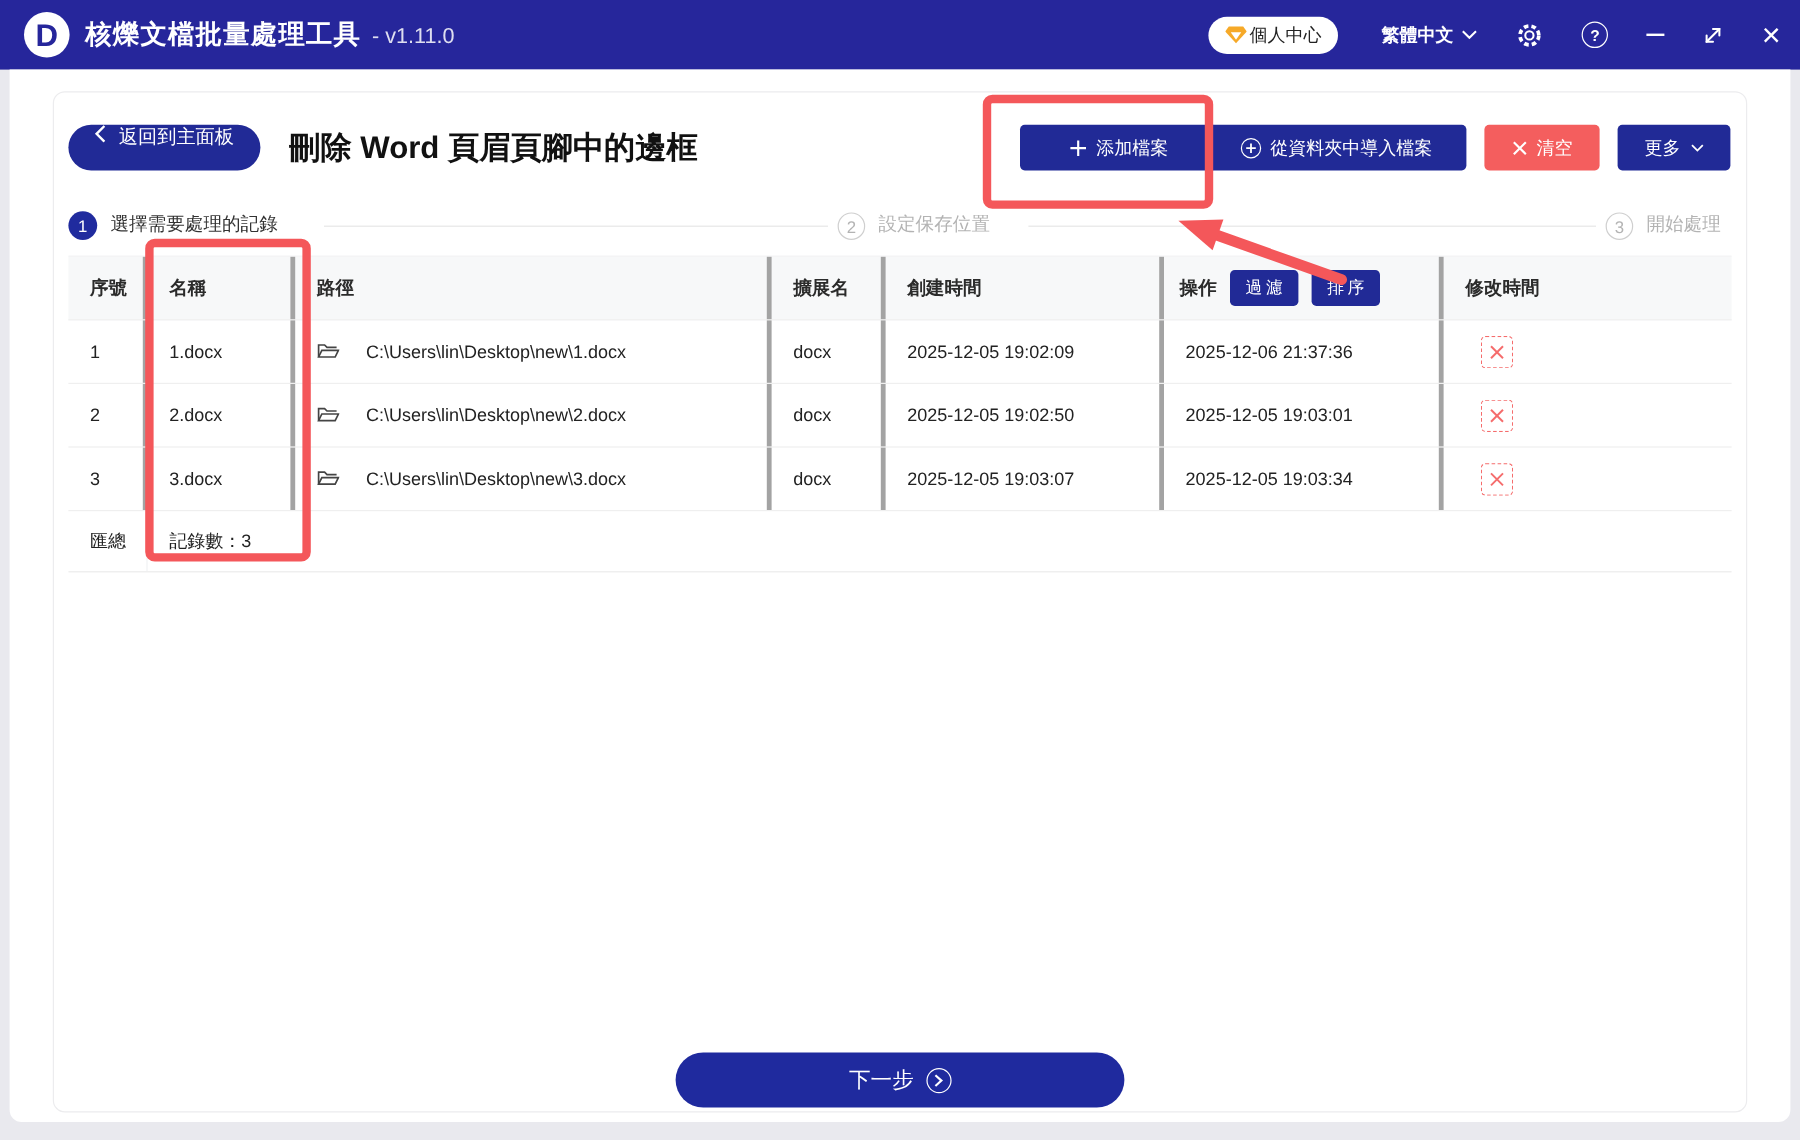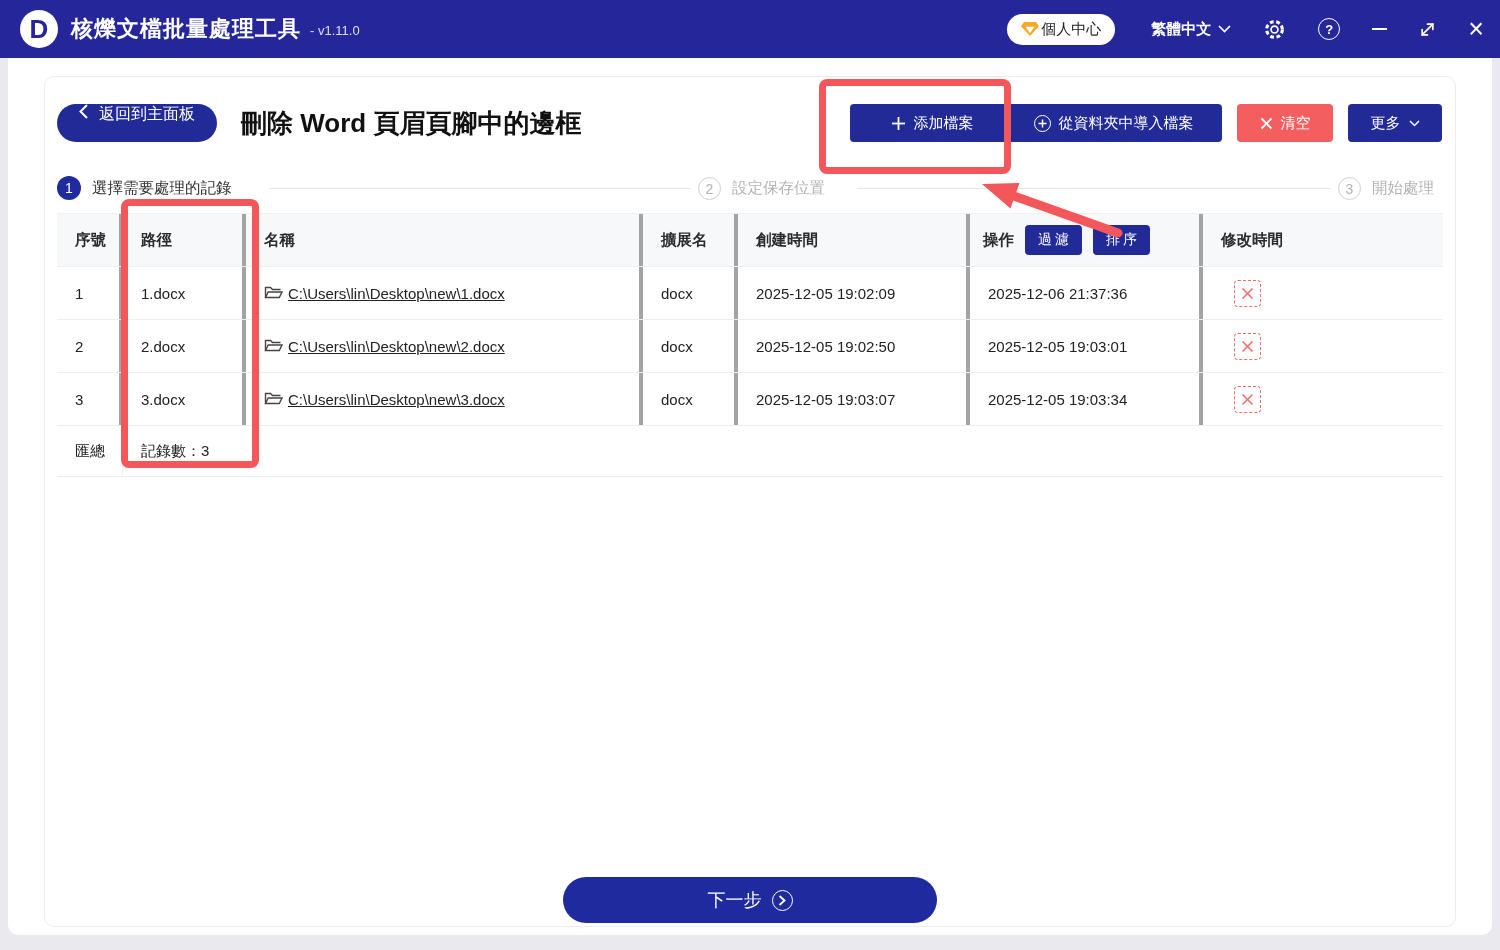--- a/index.html
+++ b/index.html
@@ -14,21 +14,21 @@
   .titlebar {
     position:absolute; left:0; top:0; width:1500px; height:58px;
     background:#26269b; display:flex; align-items:center;
   }
   .logo {
     width:38px; height:38px; border-radius:50%; background:#fff;
     color:#26269b; font-weight:bold; font-size:26px;
     display:flex; align-items:center; justify-content:center; margin-left:20px;
   }
   .app-title { color:#fff; font-size:22px; font-weight:bold; margin-left:13px; letter-spacing:1px; }
-  .app-version { color:rgba(255,255,255,.85); font-size:13px; margin-left:9px; margin-top:2px; }
+  .app-version { color:rgba(255,255,255,.85); font-size:18px; margin-left:9px; margin-top:2px; }
   .tb-right { position:absolute; right:16px; top:0; height:58px; display:flex; align-items:center; }
   .user-pill {
     background:#fff; height:31px; border-radius:16px; padding:0 14px;
     display:flex; align-items:center; gap:2px; color:#222; font-size:15px; cursor:pointer;
   }
   .lang { display:flex; align-items:center; gap:7px; color:#fff; font-size:15px; font-weight:bold; margin-left:36px; cursor:pointer; }
   .tb-icon { margin-left:32px; display:flex; align-items:center; justify-content:center; cursor:pointer; }
   .help-circle {
     width:22px; height:22px; border:1.6px solid #fff; border-radius:50%;
     color:#fff; font-size:13px; font-weight:bold; display:flex; align-items:center; justify-content:center;
@@ -67,21 +67,21 @@
   .lbl-active { color:#333; }
   .lbl-idle { color:#b3b3b3; }
   .step-line { position:absolute; height:1px; background:#e6e6e6; top:188px; }
   
   .table { position:absolute; left:57px; top:213px; width:1386px; border-top:1px solid #f1f1f2; }
   .tr { display:grid; grid-template-columns:66px 123px 397px 95px 232px 233px 240px; border-bottom:1px solid #efefef; }
   .thead { background:#f7f8f9; }
   .cell { padding-left:18px; display:flex; align-items:center; font-size:15px; color:#222; border-right:4px solid #a3a3a3; min-height:52px; }
   .cell:last-child { border-right:none; }
   .thead .cell { font-weight:bold; font-size:15.5px; color:#2b2b2b; }
-  .path-cell { gap:5px; padding-left:18px;text-decoration:underline; }
+  .path-cell { gap:22px; padding-left:18px; }
   .ops-head { gap:11px; padding-left:13px; }
   .mini-btn {
     background:#212a96; color:#fff; border:none; border-radius:4px; height:30px;
     padding:0 10px 0 13px; font-size:14px; letter-spacing:3px; cursor:pointer; font-family:inherit; font-weight:normal;
   }
   .del-btn {
     width:27px; height:27px; border:1px dashed #f56c6c; border-radius:4px; background:#fff;
     display:flex; align-items:center; justify-content:center; cursor:pointer; margin-left:13px;
   }
   .sum-row { display:grid; grid-template-columns:66px 1fr; border-bottom:1px solid #ececec; }
@@ -217,22 +217,22 @@
 <div class="step-line" style="left:270px; width:420px;"></div>
 <div class="step-circle step-idle" style="left:698px; top:177px;">2</div>
 <div class="step-label lbl-idle" style="left:732px; top:176px;">設定保存位置</div>
 <div class="step-line" style="left:857px; width:473px;"></div>
 <div class="step-circle step-idle" style="left:1338px; top:177px;">3</div>
 <div class="step-label lbl-idle" style="left:1372px; top:176px;">開始處理</div>
 
 <div class="table">
   <div class="tr thead">
     <div class="cell">序號</div>
+    <div class="cell">名稱</div>
     <div class="cell">路徑</div>
-    <div class="cell">名稱</div>
     <div class="cell">擴展名</div>
     <div class="cell">創建時間</div>
     <div class="cell ops-head">
       <span>操作</span>
       <button class="mini-btn">過濾</button>
       <button class="mini-btn">排序</button>
     </div>
     <div class="cell">修改時間</div>
   </div>
 

